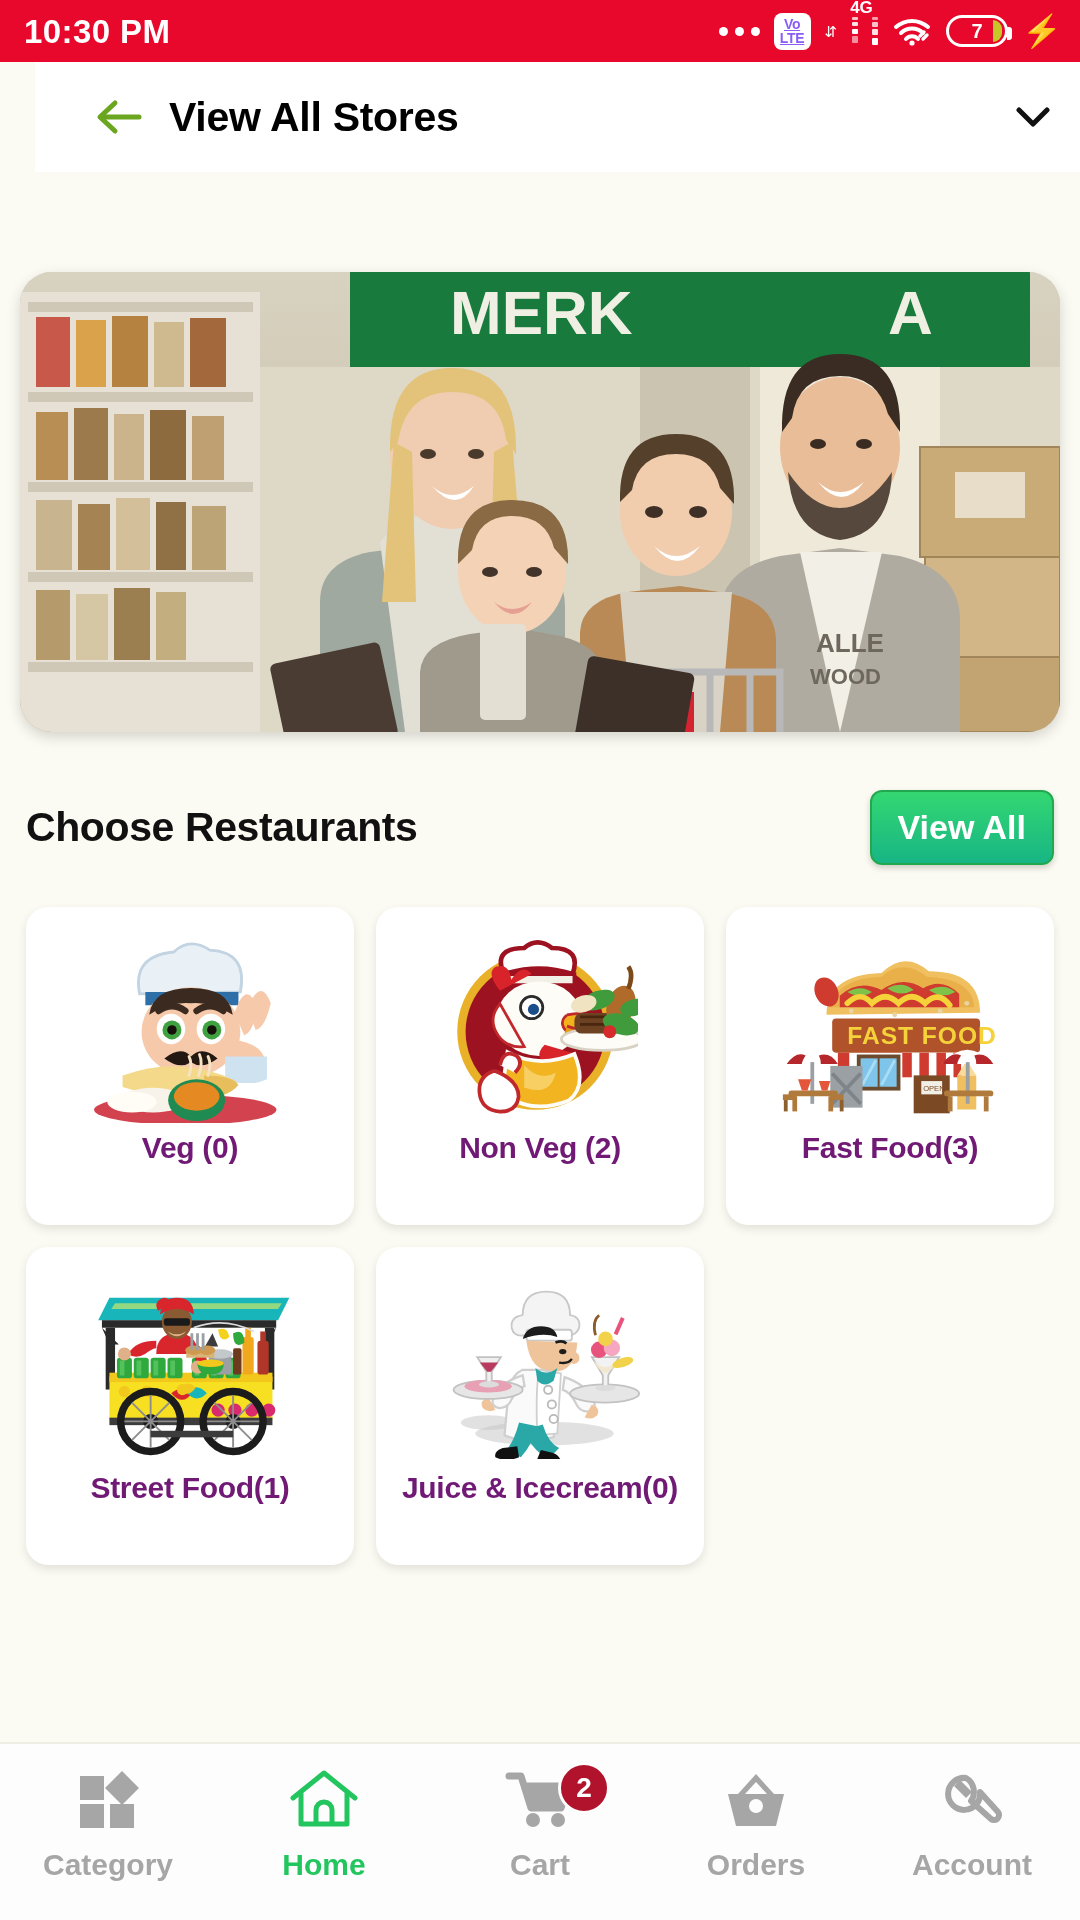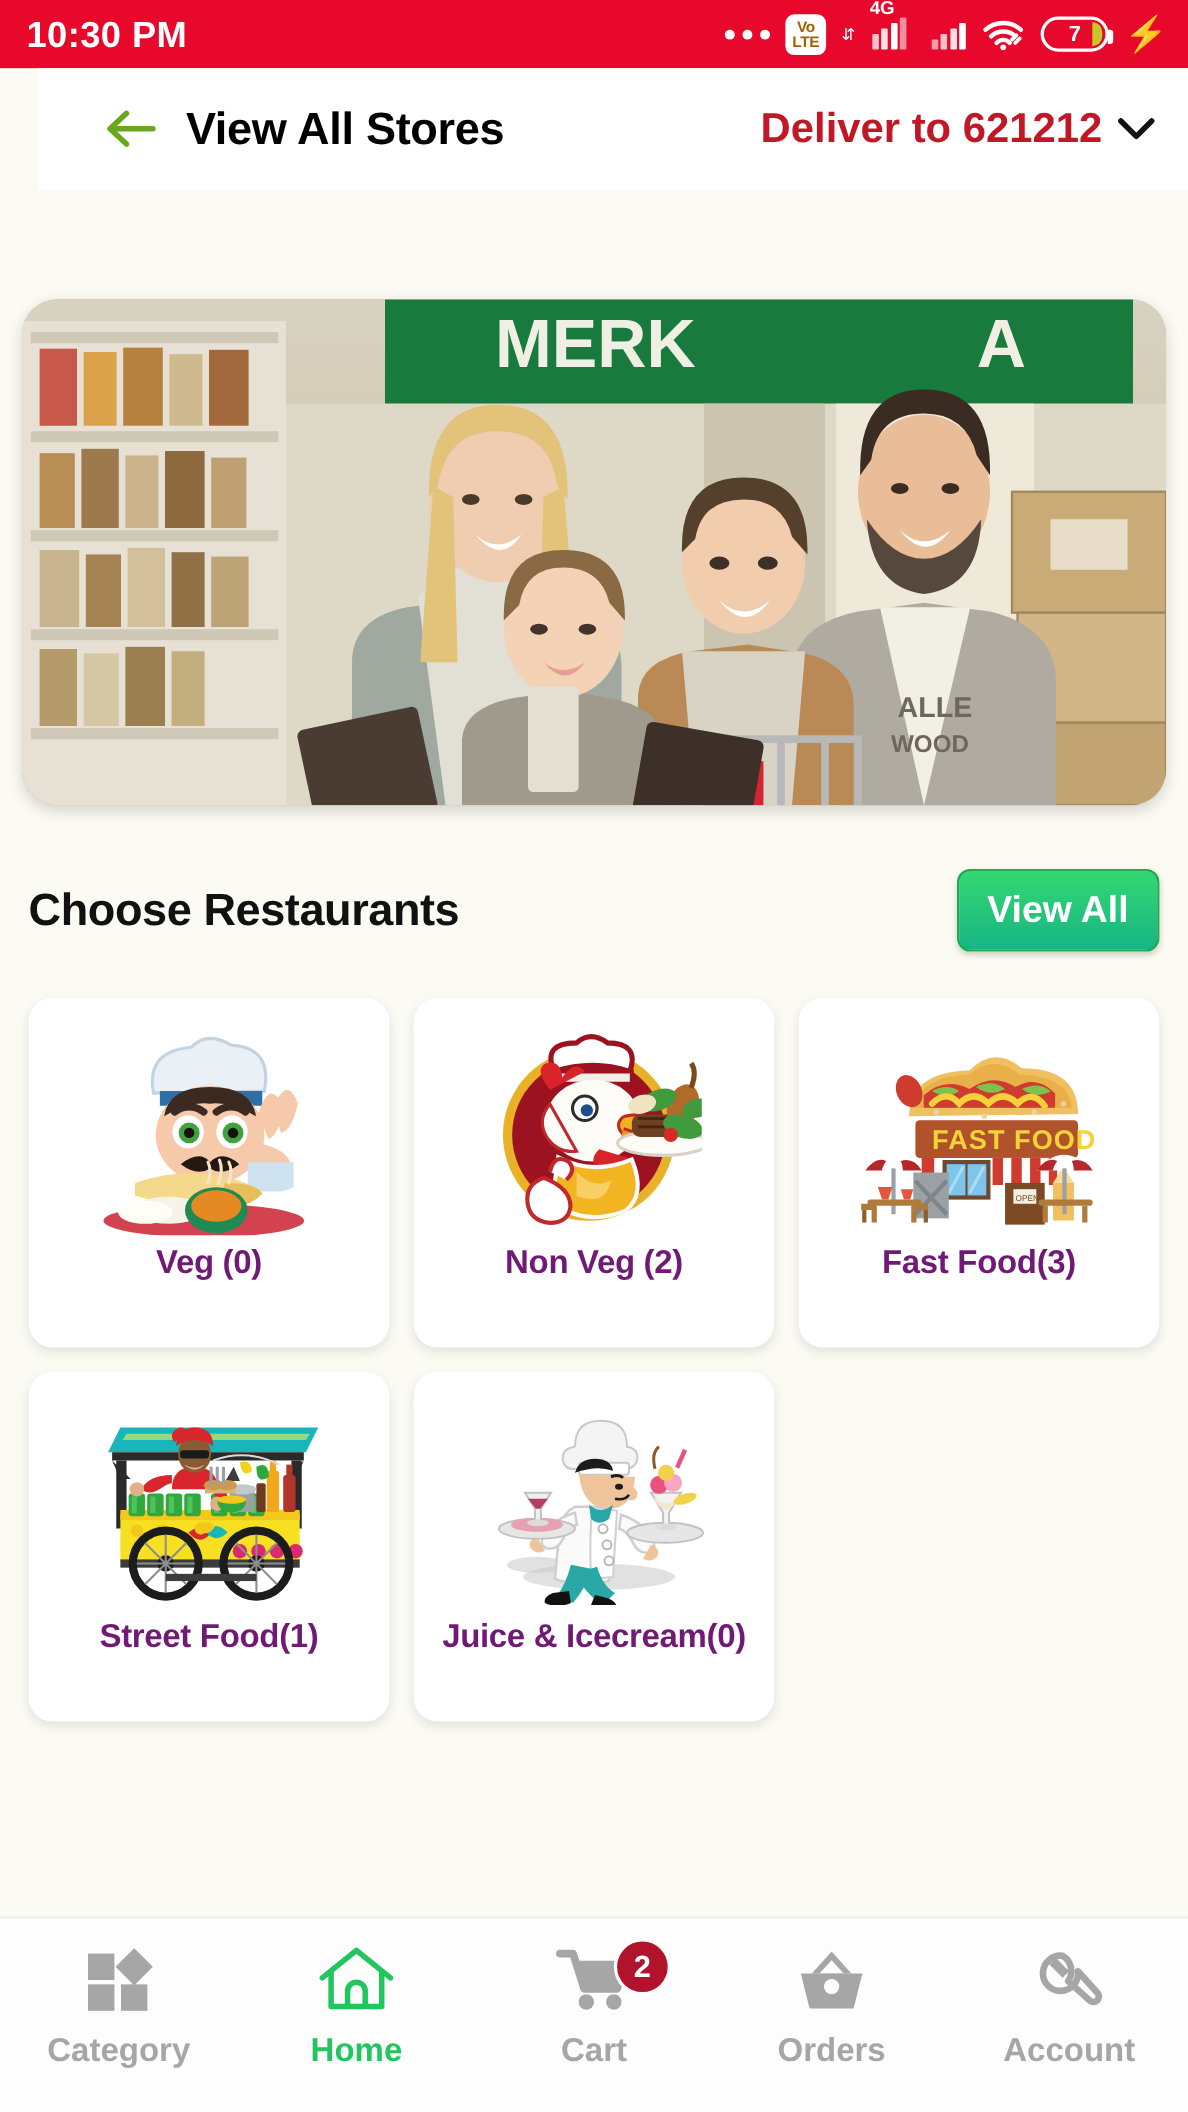--- a/index.html
+++ b/index.html
@@ -15,25 +15,25 @@
   .statusbar{
     height:62px; background:#e8082b; color:#fff;
     display:flex; align-items:center; justify-content:space-between;
     padding:0 18px 0 24px; flex:0 0 62px;
   }
   .clock{ font-size:33px; font-weight:bold; letter-spacing:.4px; line-height:1; }
   .sb-right{ display:flex; align-items:center; gap:14px; }
   .dots{ display:flex; gap:7px; align-items:center; }
   .dots i{ width:9px; height:9px; border-radius:50%; background:#fff; display:block; }
   .volte{
-    width:37px;height:37px;border-radius:8px;background:#fff;color:#a16207;
+    width:37px;height:37px;border-radius:8px;background:#fff;color:#8b5cf6;
     display:flex;flex-direction:column;align-items:center;justify-content:center;
-    font-size:14px;font-weight:bold;line-height:14px;letter-spacing:-.3px;
-  }
-  .sig{ display:flex; align-items:flex-end; gap:2.5px; height:28px; position:relative; }
+    font-size:14px;font-weight:bold;line-height:14px;letter-spacing:-.3px;text-decoration:underline;
+  }
+  .sig{ display:flex; align-items:flex-end; gap:2.5px; height:28px; position:relative;flex-direction:column; }
   .sig b{ display:block; width:6px; background:#fff; border-radius:1px; }
   .sig b:nth-child(1){height:9px;opacity:.6}
   .sig b:nth-child(2){height:14px;opacity:.75}
   .sig b:nth-child(3){height:19px;opacity:.88}
   .sig b:nth-child(4){height:24px}
   .sig b:nth-child(5){height:29px;opacity:.55}
   .g4{ position:absolute; top:-19px; left:-2px; font-size:17px; font-weight:bold; color:#fff; }
   .updown{ font-size:15px; margin-right:1px; color:#fff; line-height:1;}
   .wifi{ position:relative; width:40px; height:30px; }
   .battery{
@@ -160,21 +160,20 @@
     <div class="appbar-left">
       <span class="back-arrow">
         <svg viewBox="0 0 48 40" width="48" height="40">
           <path d="M44 20 H7" stroke="#6aa61e" stroke-width="5" stroke-linecap="round"></path>
           <path d="M20 6 L5 20 L20 34" stroke="#6aa61e" stroke-width="5" fill="none" stroke-linecap="round" stroke-linejoin="round"></path>
         </svg>
       </span>
       <span class="appbar-title">View All Stores</span>
     </div>
     <div class="deliver">
-      <span class="deliver-text">Deliver to 621212</span>
       <span class="chev">
         <svg viewBox="0 0 34 22" width="34" height="22">
           <path d="M3 4 L17 18 L31 4" stroke="#111" stroke-width="5" fill="none" stroke-linecap="round" stroke-linejoin="round"></path>
         </svg>
       </span>
     </div>
   </div>
 
   <div class="content">
 

